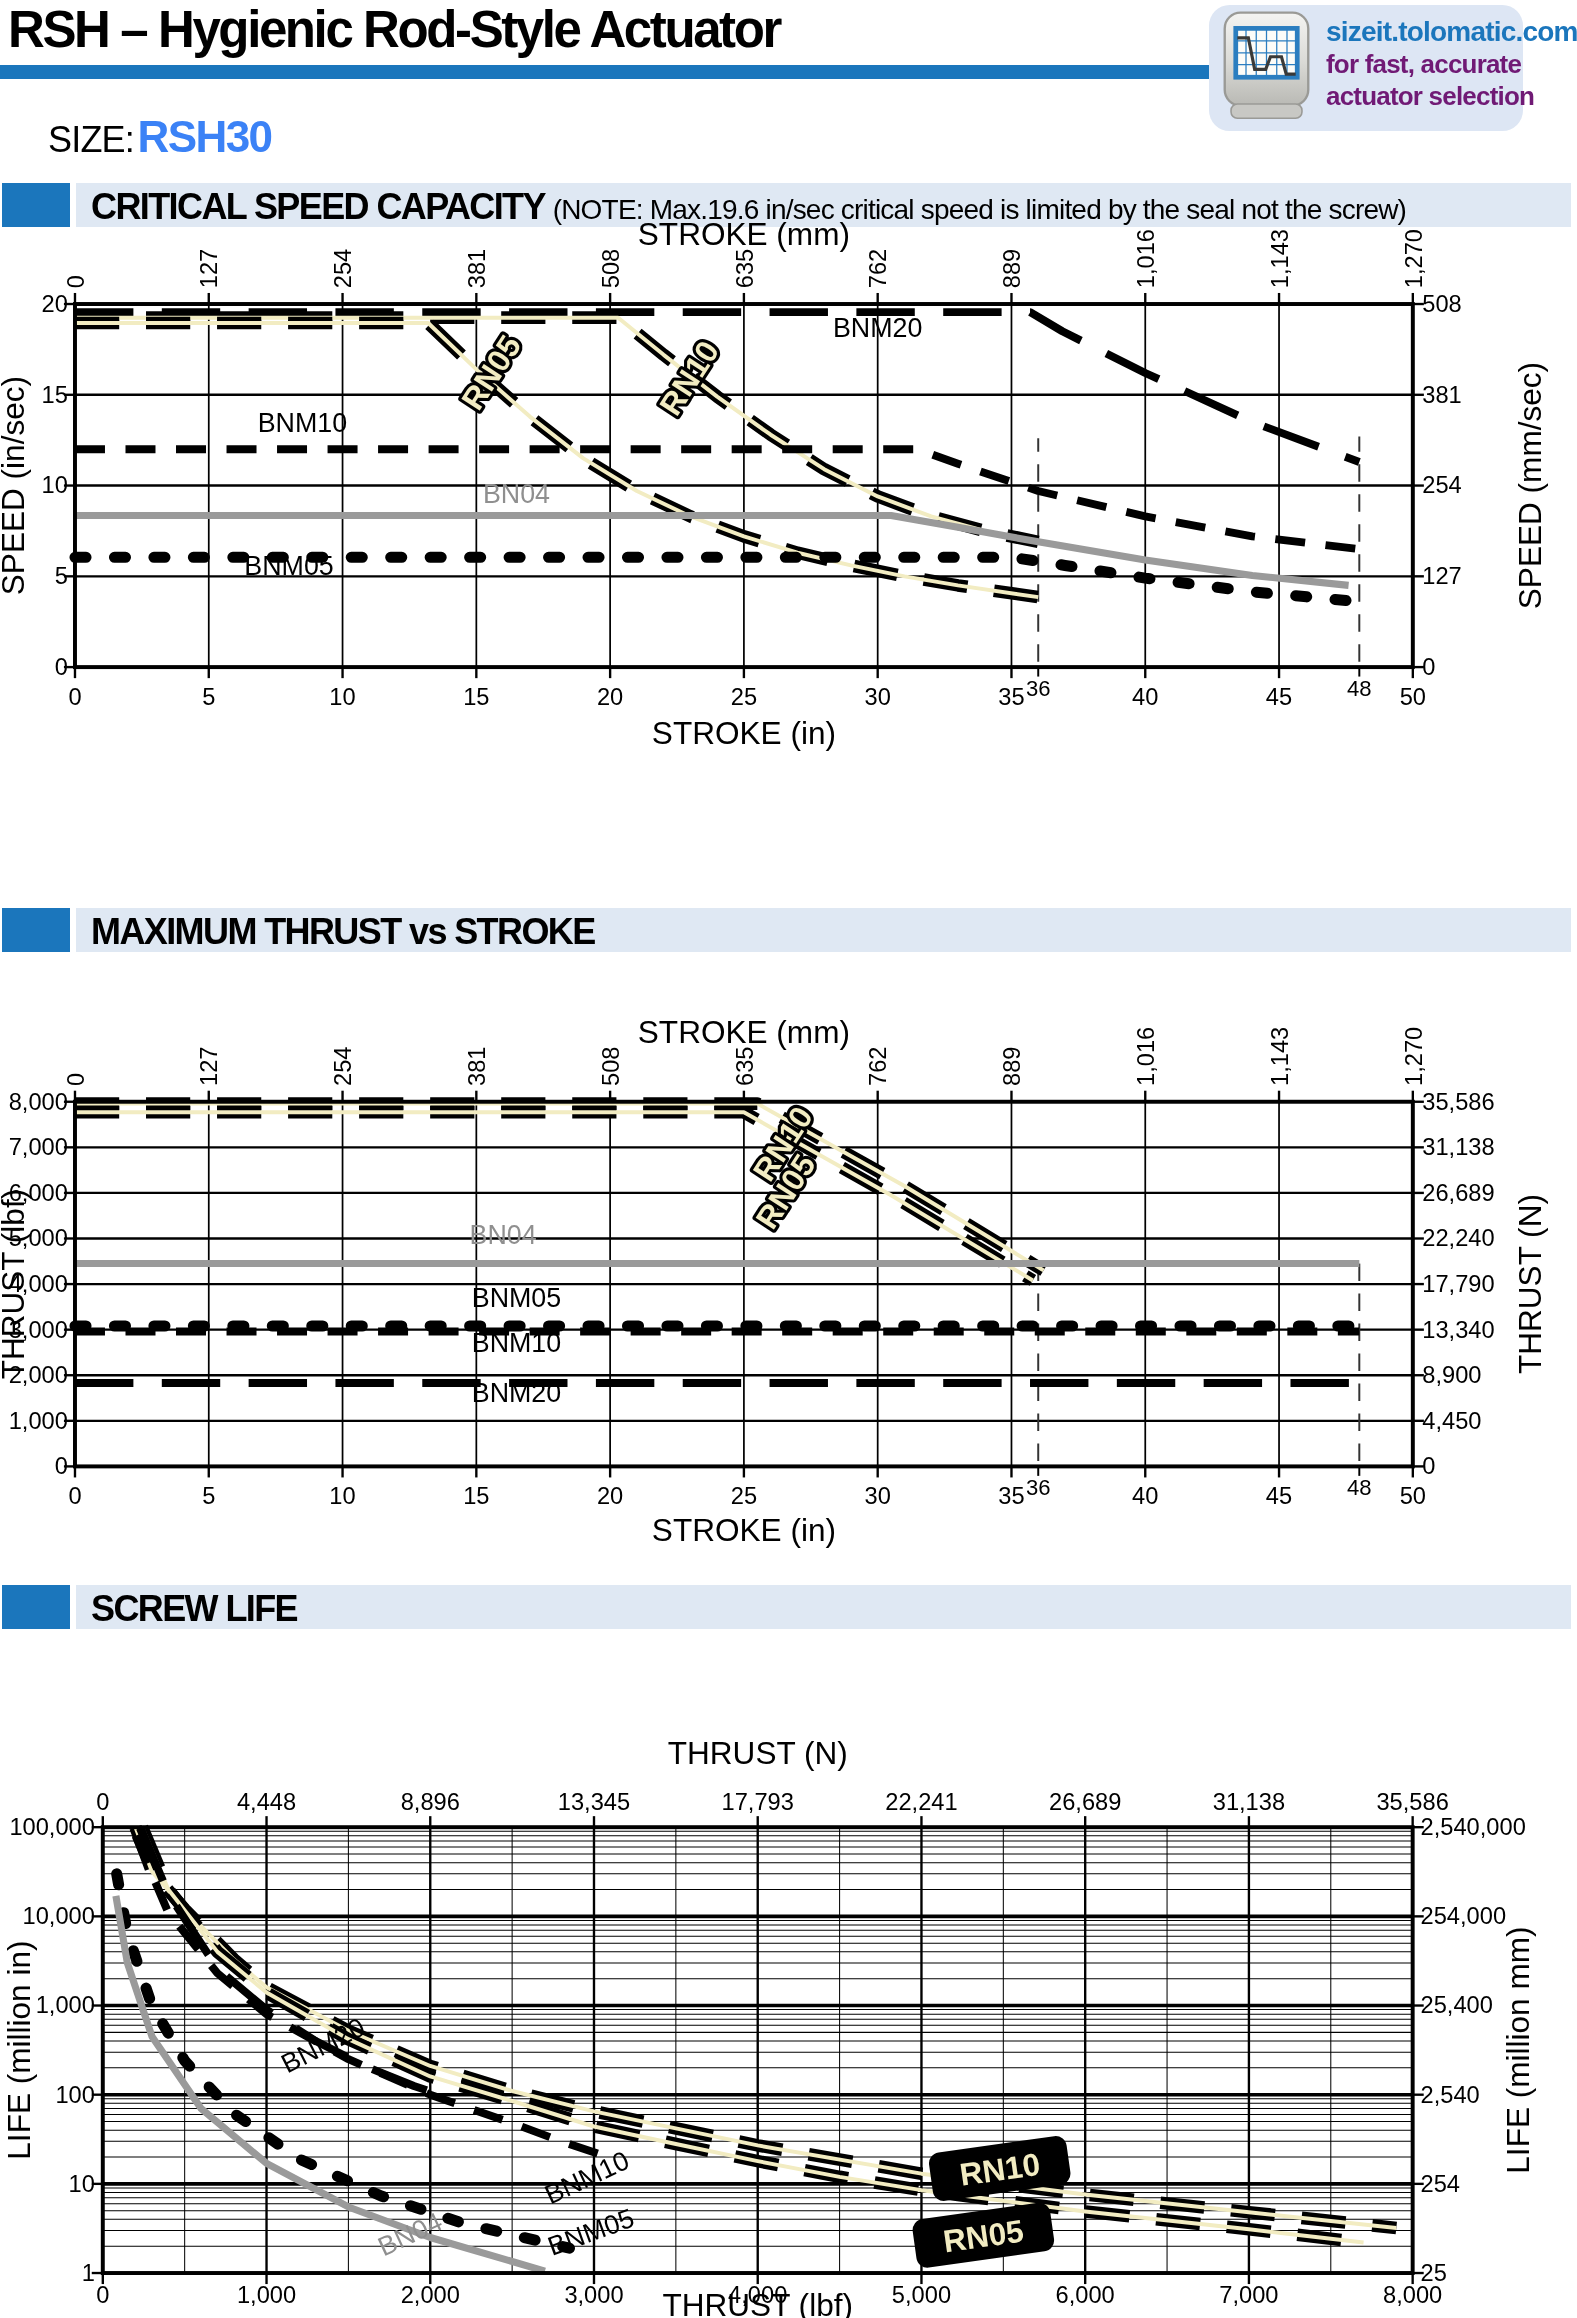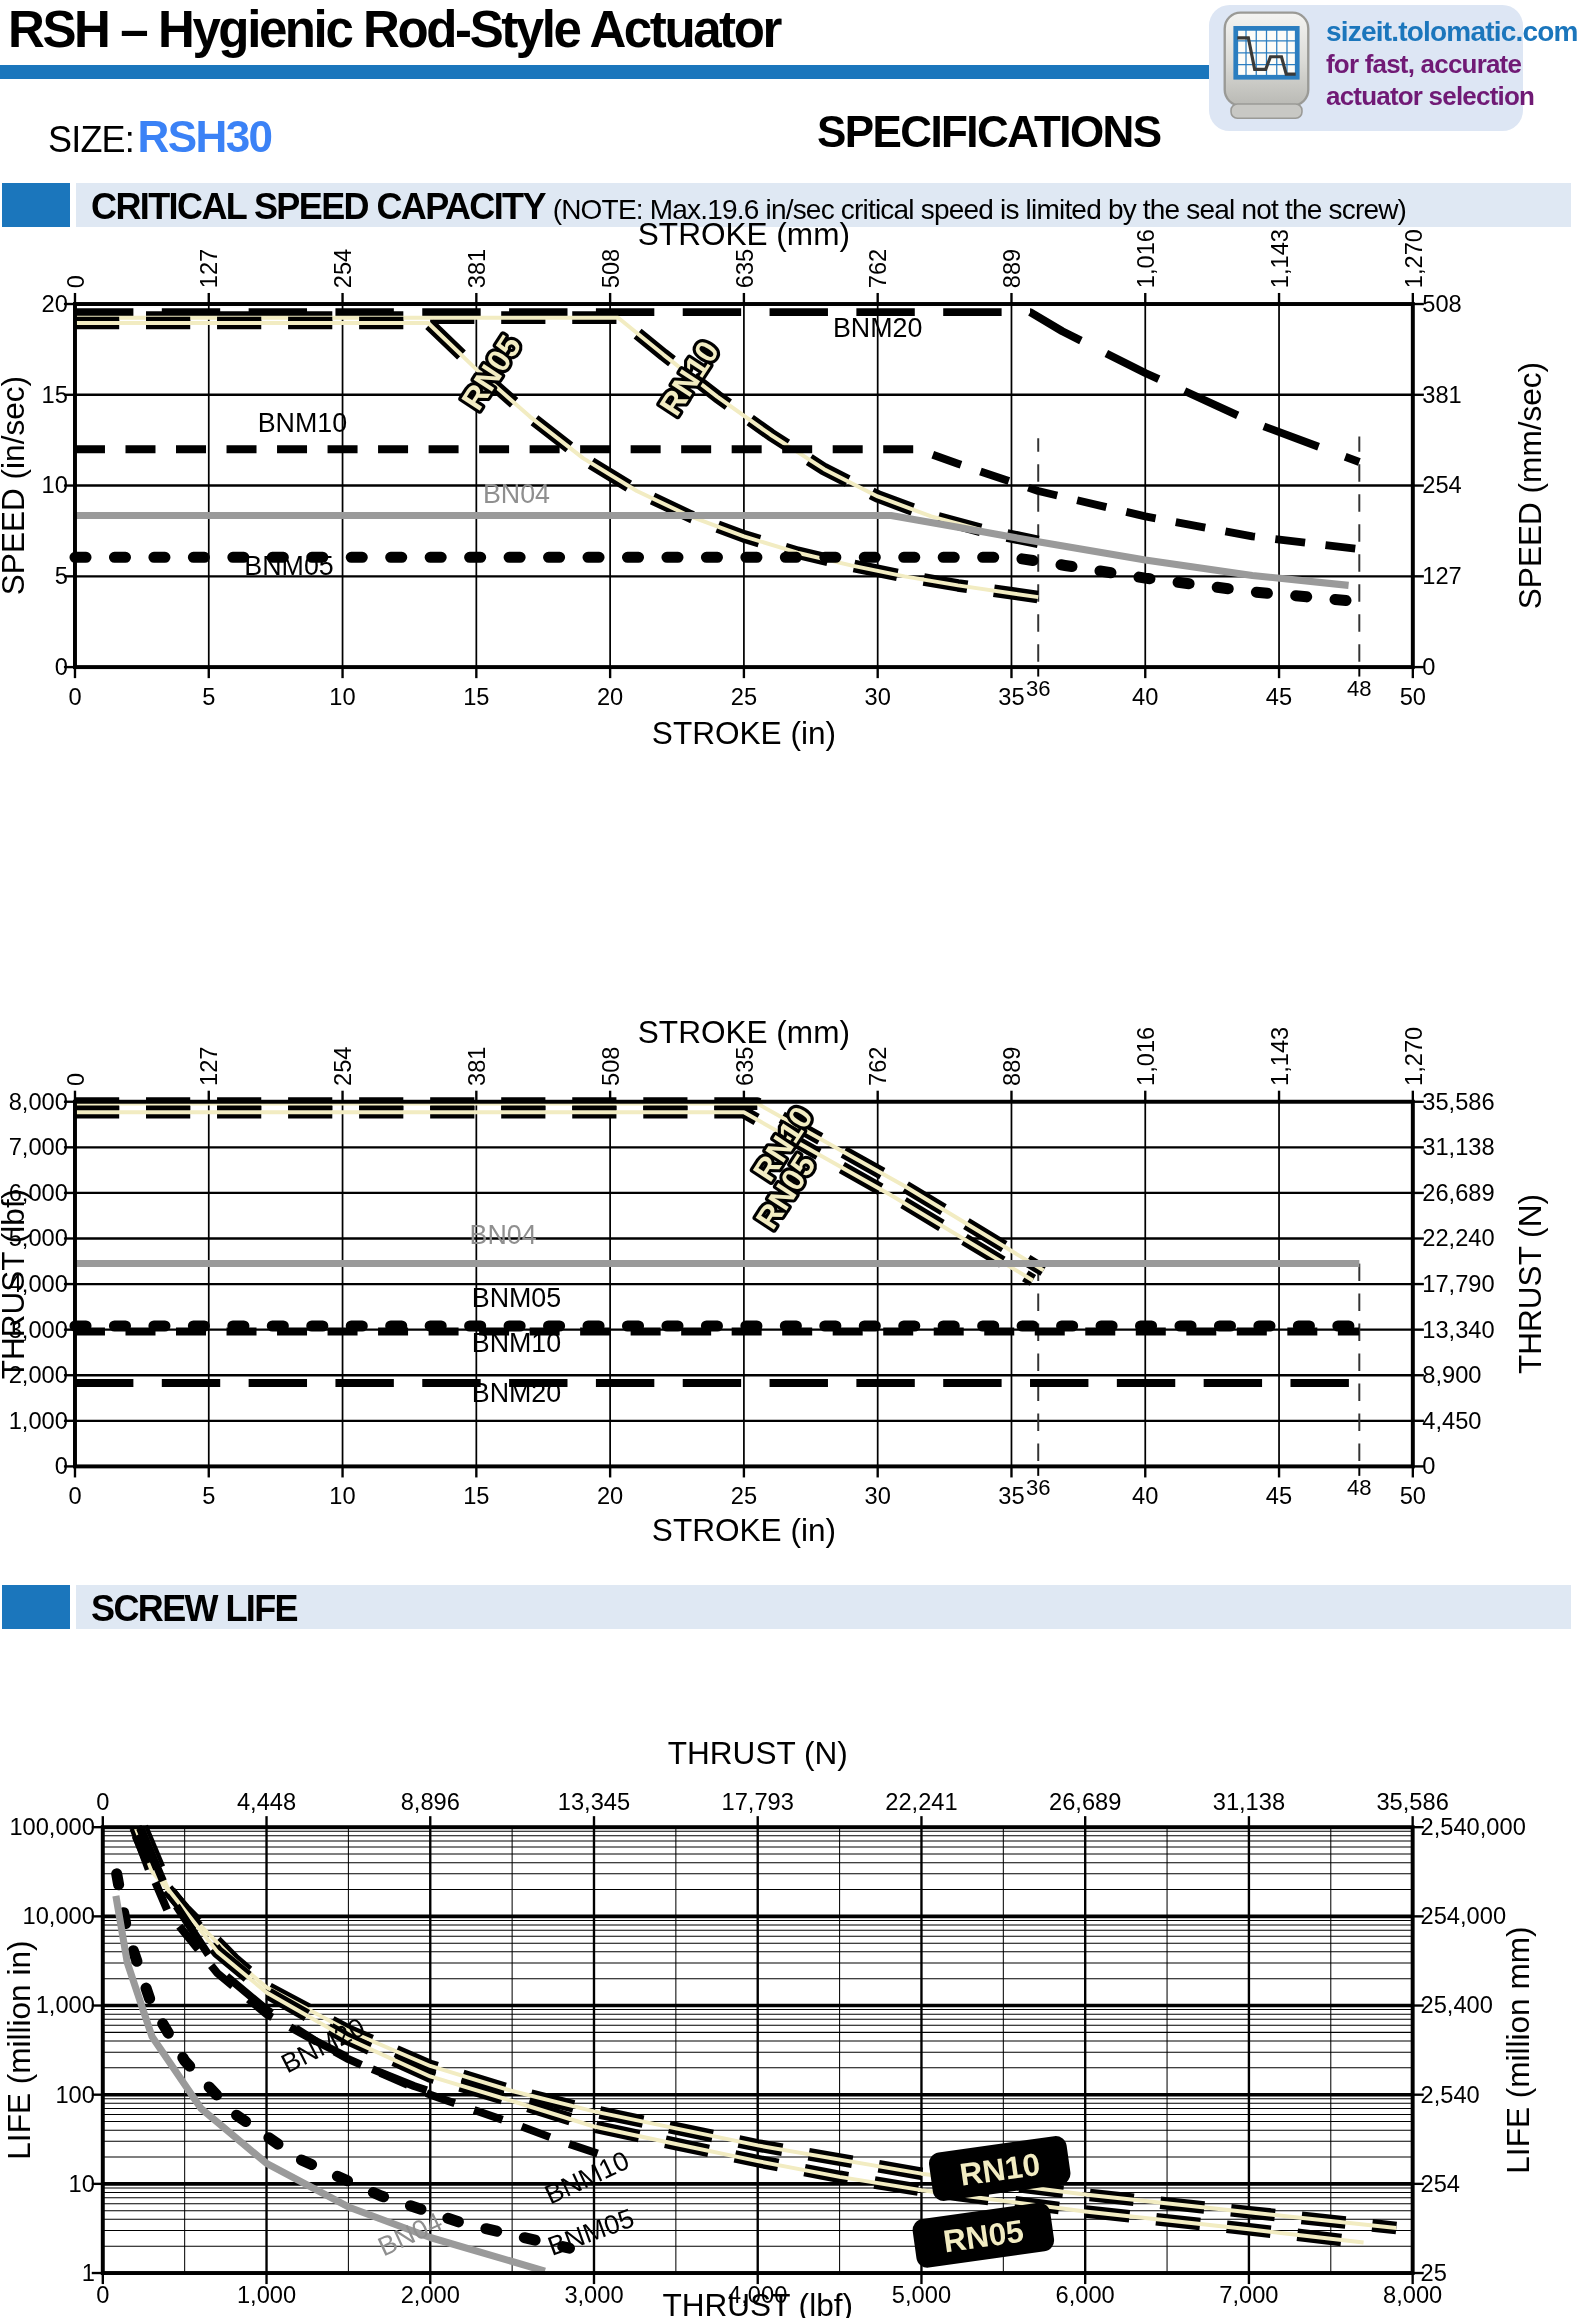--- a/index.html
+++ b/index.html
@@ -37,21 +37,20 @@
 
 <div class="page">
 
   <div class="main-title">RSH – Hygienic Rod-Style Actuator</div>
   <div class="title-rule"></div>
 
   <div class="size-row">
     <span class="size-label">SIZE:</span>
     <span class="size-value">RSH30</span>
   </div>
-  <div class="spec-title">SPECIFICATIONS</div>
 
   <div class="badge">
     <svg class="badge-icon" viewBox="0 0 118 142">
       <defs>
         <linearGradient id="keyg" x1="0" y1="0" x2="0" y2="1">
           <stop offset="0" stop-color="#f4f4f2"></stop>
             <stop offset="0.5" stop-color="#dcdcd8"></stop>
             <stop offset="1" stop-color="#b9b9b4"></stop>
         </linearGradient>
       </defs>
@@ -180,20 +179,25 @@
       <text transform="translate(30,335) rotate(-90)" font-size="40" text-anchor="middle">SPEED (in/sec)</text>
       <text transform="translate(1952,335) rotate(-90)" font-size="40" text-anchor="middle">SPEED (mm/sec)</text>
       <text x="1112" y="146.40000000000003" font-size="34" text-anchor="middle" fill="#000">BNM20</text>
       <text x="383.15000000000003" y="267.15000000000003" font-size="34" text-anchor="middle" fill="#000">BNM10</text>
       <text x="654.35" y="356.85" font-size="34" text-anchor="middle" fill="#8f8f8f">BN04</text>
       <text x="366.2" y="447.7" font-size="34" text-anchor="middle" fill="#000">BNM05</text>
       <text x="634.01" y="199.29999999999995" transform="rotate(-57 634.01 199.29999999999995)" font-size="40" font-weight="bold" text-anchor="middle" fill="#f2ecc2" stroke="#000" stroke-width="8" paint-order="stroke" stroke-linejoin="round">RN05</text>
       <text x="884.87" y="206.2" transform="rotate(-57 884.87 206.2)" font-size="40" font-weight="bold" text-anchor="middle" fill="#f2ecc2" stroke="#000" stroke-width="8" paint-order="stroke" stroke-linejoin="round">RN10</text>
     </svg>
 
+  <div class="banner" style="top:908px">
+    <div class="banner-square"></div>
+    <div class="banner-band"></div>
+    <div class="banner-title"><span>MAXIMUM THRUST vs STROKE</span></div>
+  </div>
 
   <svg id="chart1" class="chart-svg" style="top:987px" width="1577" height="561" viewBox="0 0 1998 710">
       <line x1="264.5" y1="145" x2="264.5" y2="607" stroke="#000" stroke-width="2.2"></line>
       <line x1="434" y1="145" x2="434" y2="607" stroke="#000" stroke-width="2.2"></line>
       <line x1="603.5" y1="145" x2="603.5" y2="607" stroke="#000" stroke-width="2.2"></line>
       <line x1="773" y1="145" x2="773" y2="607" stroke="#000" stroke-width="2.2"></line>
       <line x1="942.5" y1="145" x2="942.5" y2="607" stroke="#000" stroke-width="2.2"></line>
       <line x1="1112" y1="145" x2="1112" y2="607" stroke="#000" stroke-width="2.2"></line>
       <line x1="1281.5" y1="145" x2="1281.5" y2="607" stroke="#000" stroke-width="2.2"></line>
       <line x1="1451" y1="145" x2="1451" y2="607" stroke="#000" stroke-width="2.2"></line>

